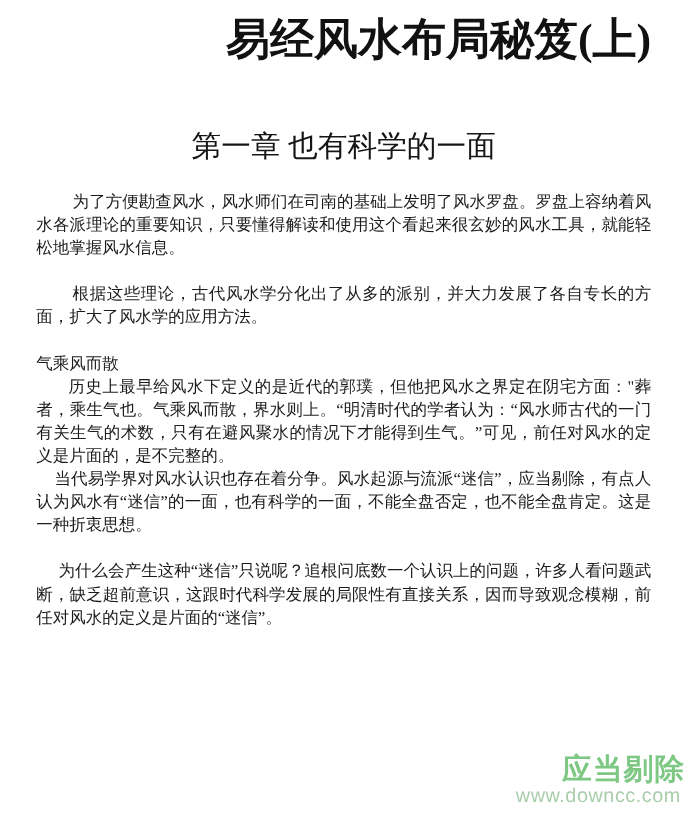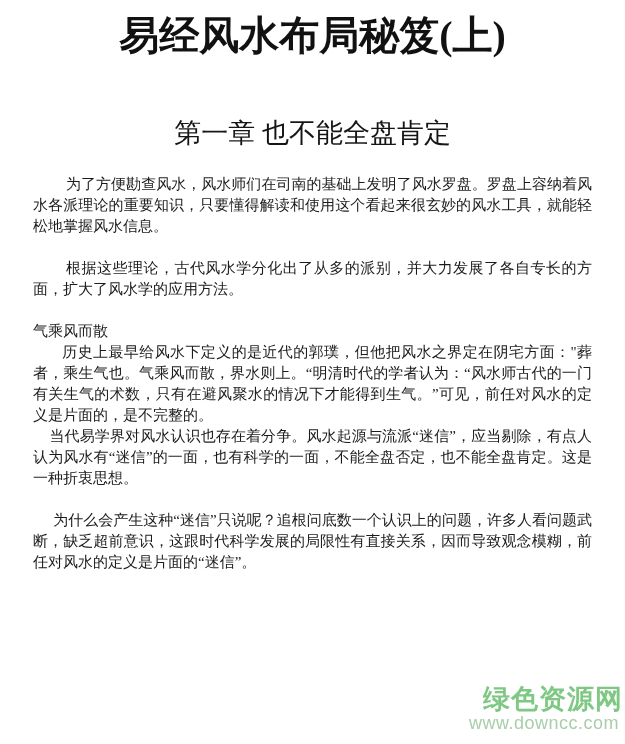--- a/index.html
+++ b/index.html
@@ -13,21 +13,21 @@
     color: #1b1b1b;
   }
   .page {
     padding: 10px 33px 0 33px;
   }
   .doc-title {
     margin: 0;
     font-size: 40px;
     line-height: 52px;
     font-weight: 700;
-    text-align: center;
+    text-align: right;
     color: #111;
     white-space: nowrap;
   }
   .chapter-heading {
     margin: 54px 0 0 0;
     font-size: 27px;
     line-height: 34px;
     font-weight: 500;
     text-align: center;
     color: #151515;
@@ -80,21 +80,21 @@
     margin-right: 4px;
     white-space: nowrap;
   }
 </style>
 </head>
 <body>
 
 <div class="page">
   <h1 class="doc-title">易经风水布局秘笈(上)</h1>
 
-  <h2 class="chapter-heading">第一章 也不能全盘肯定</h2>
+  <h2 class="chapter-heading">第一章 也有科学的一面</h2>
 
   <div class="body-text">
 
     <p class="indent-22">为了方便勘查风水，风水师们在司南的基础上发明了风水罗盘。罗盘上容纳着风水各派理论的重要知识，只要懂得解读和使用这个看起来很玄妙的风水工具，就能轻松地掌握风水信息。</p>
 
     <p class="indent-22">根据这些理论，古代风水学分化出了从多的派别，并大力发展了各自专长的方面，扩大了风水学的应用方法。</p>
 
 
     <div>
       <p class="section-heading tight">气乘风而散</p>
@@ -102,15 +102,15 @@
       <p class="tight indent-20">历史上最早给风水下定义的是近代的郭璞，但他把风水之界定在阴宅方面："葬者，乘生气也。气乘风而散，界水则上。“明清时代的学者认为：“风水师古代的一门有关生气的术数，只有在避风聚水的情况下才能得到生气。”可见，前任对风水的定义是片面的，是不完整的。</p>
 
       <p class="indent-11">当代易学界对风水认识也存在着分争。风水起源与流派“迷信”，应当剔除，有点人认为风水有“迷信”的一面，也有科学的一面，不能全盘否定，也不能全盘肯定。这是一种折衷思想。</p>
 
       <p class="indent-13">为什么会产生这种“迷信”只说呢？追根问底数一个认识上的问题，许多人看问题武断，缺乏超前意识，这跟时代科学发展的局限性有直接关系，因而导致观念模糊，前任对风水的定义是片面的“迷信”。</p>
     </div>
   </div>
 </div>
 
 <div class="watermark">
-  <div class="wm-name" style="color: rgb(77, 179, 86);">绿色资源网</div>
+  <div class="wm-name" style="color: rgb(77, 179, 86);">应当剔除</div>
   <div class="wm-url" style="color: rgb(169, 205, 171);">www.downcc.com</div>
 </div>
 
 </body></html>

